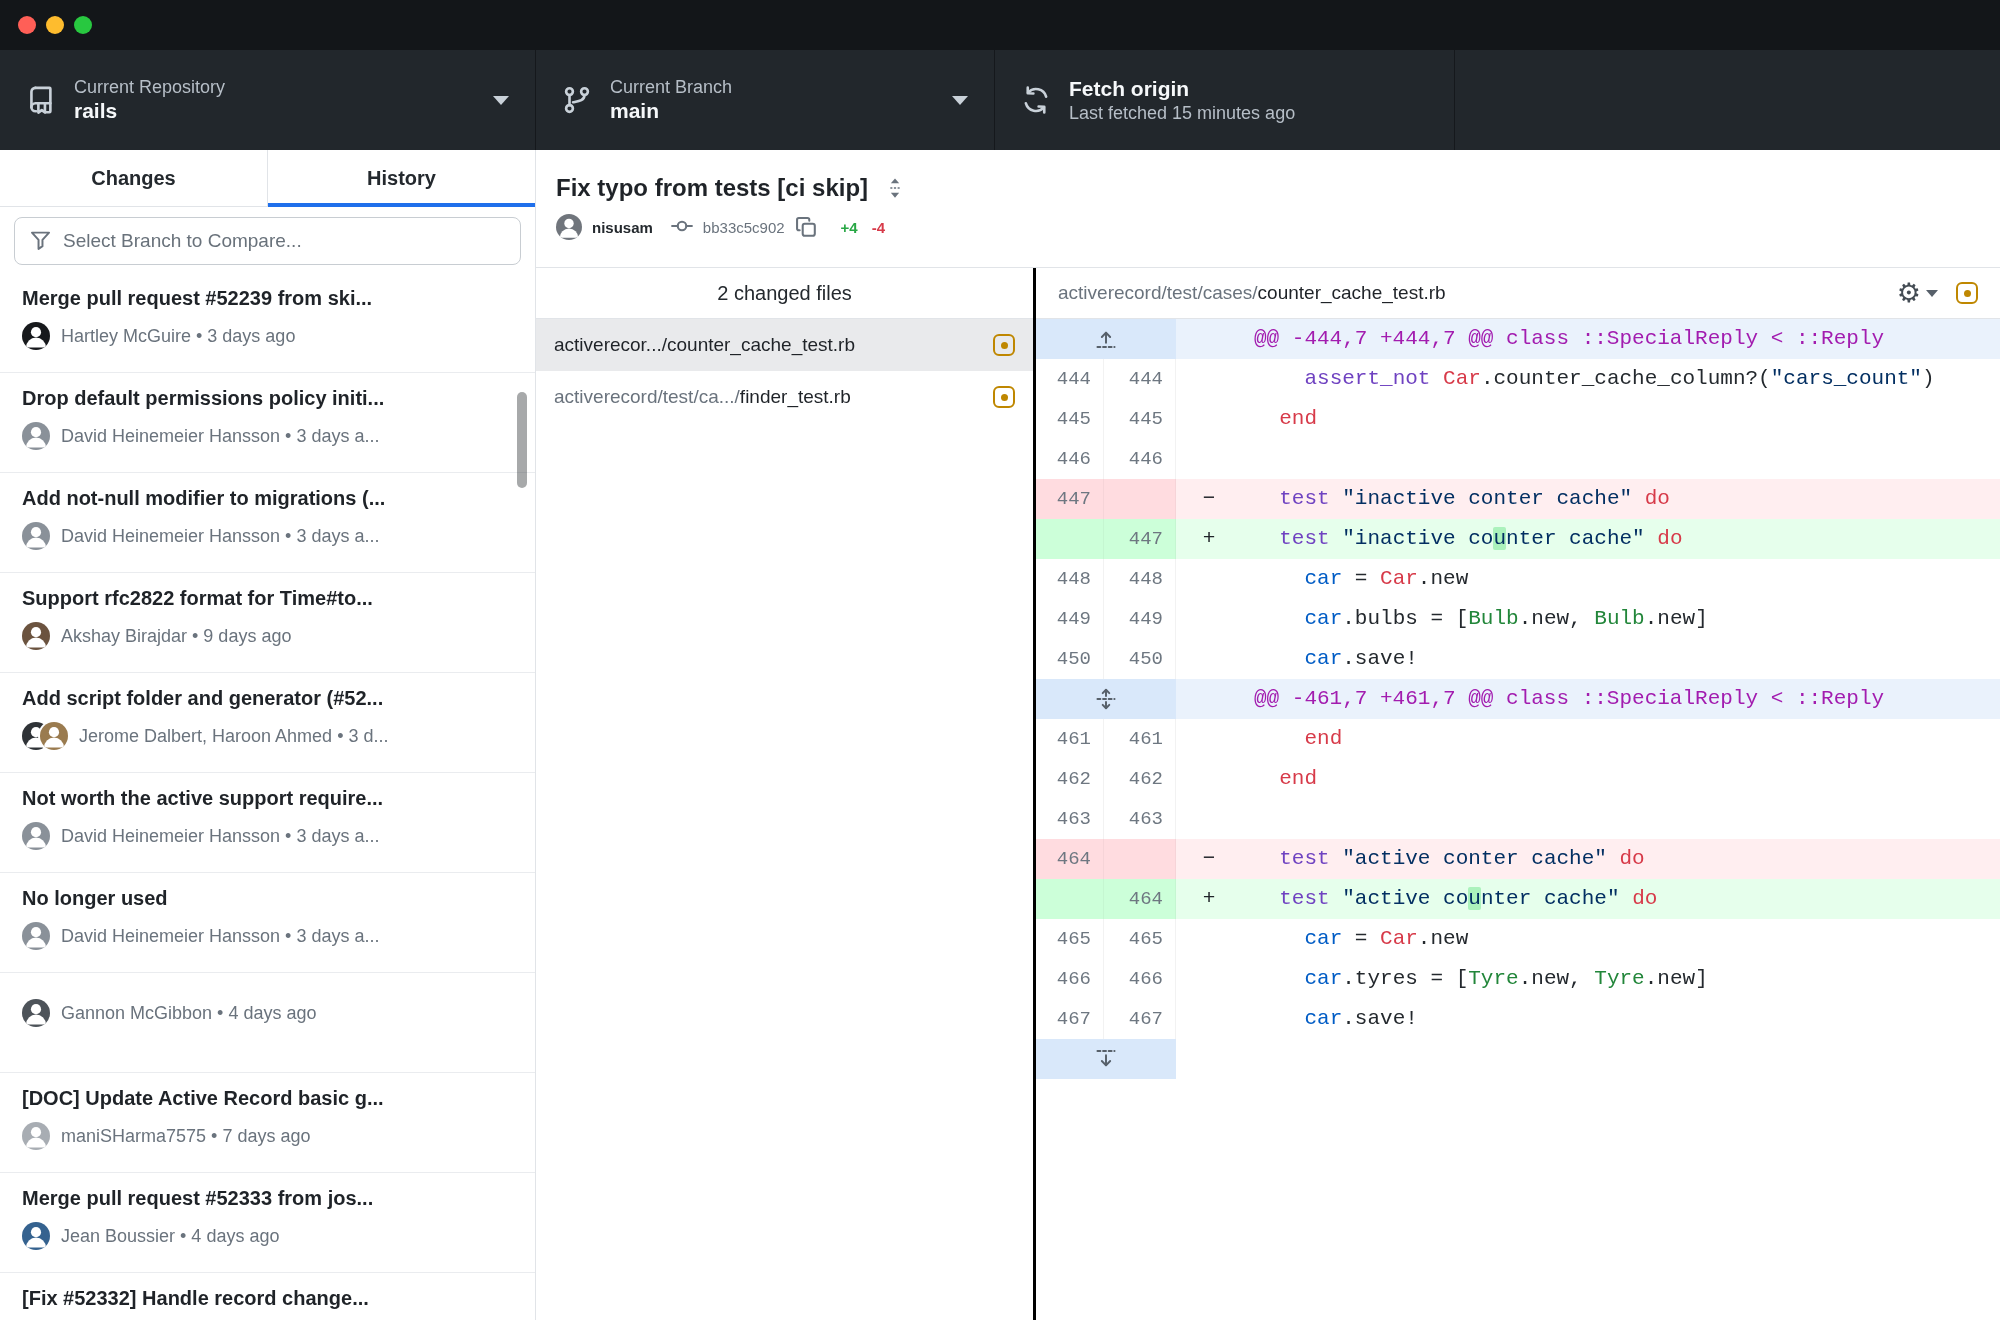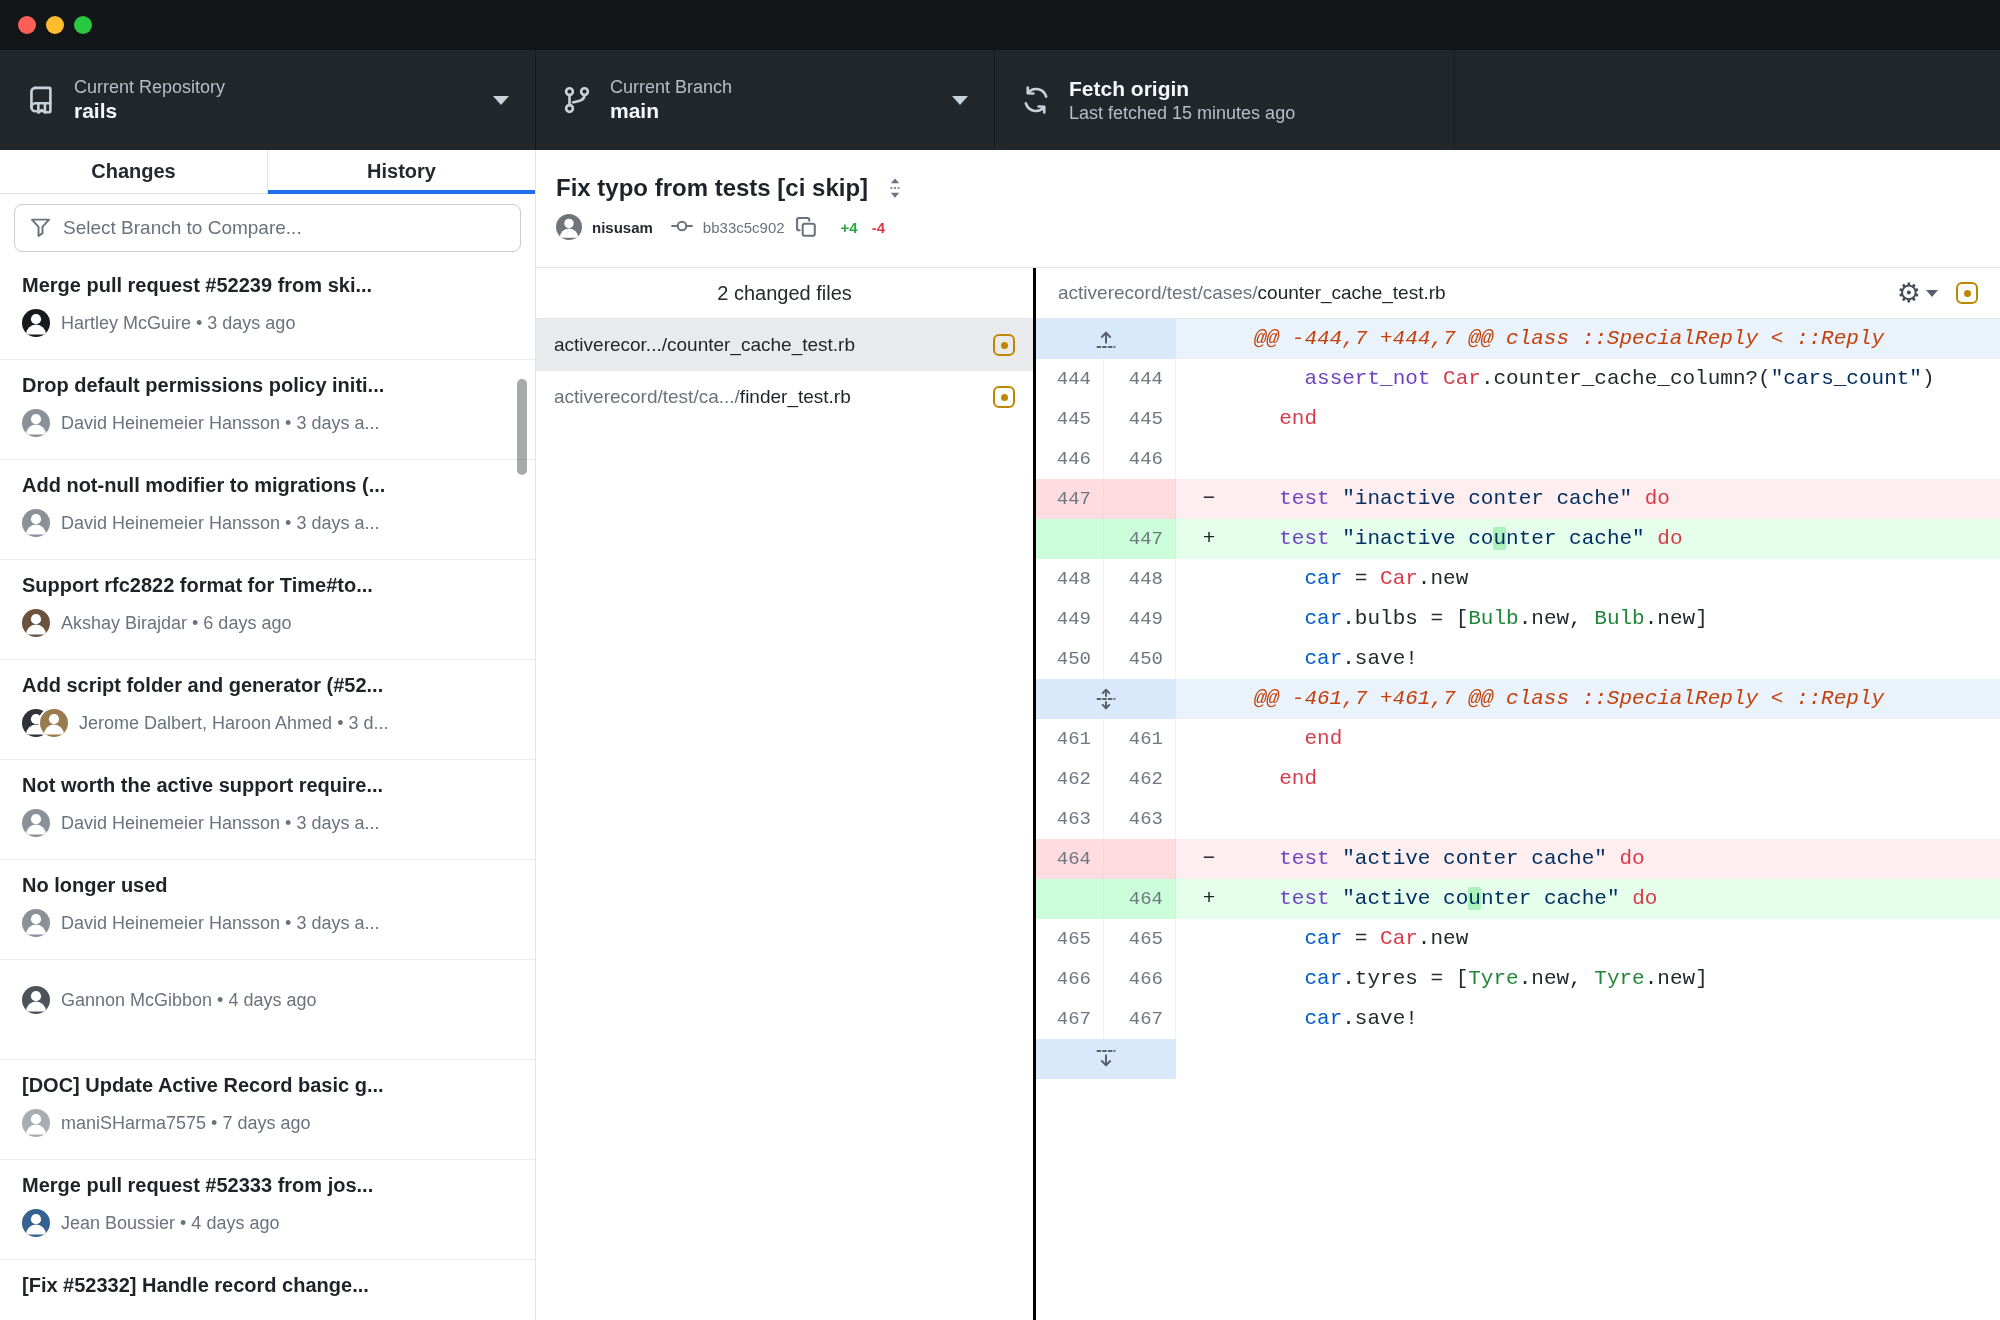--- a/index.html
+++ b/index.html
@@ -28,21 +28,21 @@
   .tb-label { font-size: 18px; color: #b6bec7; }
   .tb-value { font-size: 21px; font-weight: 700; color: #f6f8fa; }
   .tb-chevron { margin-left: auto; width: 0; height: 0; border-left: 8px solid transparent; border-right: 8px solid transparent; border-top: 9px solid #c9d1d9; }
   .tb-rest { flex: 1; }
 
   
   .main { flex: 1; display: flex; min-height: 0; }
 
   
   .sidebar { width: 536px; flex: 0 0 auto; border-right: 1px solid #e1e4e8; display: flex; flex-direction: column; background: #fff; }
-  .tabs { height: 44px; display: flex; border-bottom: 1px solid #e1e4e8; flex: 0 0 auto; }
+  .tabs { height: 57px; display: flex; border-bottom: 1px solid #e1e4e8; flex: 0 0 auto; }
   .tab { flex: 1; display: flex; align-items: center; justify-content: center; font-size: 20px; font-weight: 600; color: #24292e; position: relative; cursor: pointer; }
   .tab:first-child { border-right: 1px solid #e1e4e8; }
   .tab.active::after { content: ""; position: absolute; left: 0; right: 0; bottom: -1px; height: 4px; background: #1f6feb; }
   .filter-bar { height: 66px; padding: 10px 14px; position: relative; flex: 0 0 auto; }
   .filter-input { width: 100%; height: 48px; border: 1px solid #c8cdd2; border-radius: 8px; font-size: 19px; font-family: "Liberation Sans", sans-serif; color: #24292e; padding: 0 14px 0 48px; outline: none; background: #fff; }
   .filter-input::placeholder { color: #69727b; }
   .filter-icon { position: absolute; left: 30px; top: 23px; }
   .filter-icon svg { width: 21px; height: 21px; fill: none; stroke: #6a737d; stroke-width: 1.5; stroke-linejoin: round; display: block; }
 
   .commit-list { flex: 1; position: relative; overflow: hidden; }
@@ -98,21 +98,21 @@
   .g-old, .g-new { flex: 0 0 auto; text-align: right; padding-right: 12px; font-size: 19px; color: #6e7781; border-right: 1px solid rgba(27,31,36,0.06); }
   .g-old { width: 68px; }
   .g-new { width: 72px; }
   .g-sign { width: 66px; flex: 0 0 auto; text-align: center; color: #1f2328; }
   .d-content { flex: 1; white-space: pre; padding-left: 12px; overflow: hidden; }
   .diff-row.removed .g-old, .diff-row.removed .g-new { background: #ffdce0; border-right-color: rgba(27,31,36,0.04); }
   .diff-row.removed .g-sign, .diff-row.removed .d-content { background: #ffeef0; }
   .diff-row.added .g-old, .diff-row.added .g-new { background: #ccffd9; border-right-color: rgba(27,31,36,0.04); }
   .diff-row.added .g-sign, .diff-row.added .d-content { background: #e6ffec; }
   .hunk-gutter { width: 140px; flex: 0 0 auto; background: #d9e8fa; display: flex; align-items: center; justify-content: center; cursor: pointer; }
-  .hunk-content { flex: 1; background: #eaf2fc; color: #c2410c; white-space: pre; padding-left: 78px; overflow: hidden; font-style: italic; }
+  .hunk-content { flex: 1; background: #eaf2fc; color: #a21caf; white-space: pre; padding-left: 78px; overflow: hidden; }
   .expand-content { flex: 1; background: #fff; }
   .fold { width: 22px; height: 22px; fill: none; stroke: #57606a; stroke-width: 1.6; stroke-linecap: round; stroke-linejoin: round; }
 
   .tk-o { color: #24292e; }
   .tk-k { color: #d73a49; }
   .tk-fn { color: #6f42c1; }
   .tk-s { color: #032f62; }
   .tk-v { color: #005cc5; }
   .tk-c { color: #22863a; }
   .hl { background: #abf2bc; border-radius: 2px; }
@@ -242,21 +242,21 @@
             <div class="commit-title">Support rfc2822 format for Time#to...</div>
             <div class="commit-meta">
               <span class="avatar-stack">
                 <span class="avatar" style="background: rgb(107, 83, 63);">
                   <svg viewBox="0 0 16 16">
                     <circle cx="8" cy="5.8" r="2.9" fill="#fff"></circle>
                     <path d="M2.3 14.6a5.7 5.7 0 0 1 11.4 0Z" fill="#fff"></path>
                   </svg>
                 </span>
               </span>
-              <span class="meta-text">Akshay Birajdar • 6 days ago</span>
+              <span class="meta-text">Akshay Birajdar • 9 days ago</span>
             </div>
           </div>
           <div class="commit-row">
             <div class="commit-title">Add script folder and generator (#52...</div>
             <div class="commit-meta">
               <span class="avatar-stack">
                 <span class="avatar" style="background: rgb(47, 51, 55);">
                   <svg viewBox="0 0 16 16">
                     <circle cx="8" cy="5.8" r="2.9" fill="#fff"></circle>
                     <path d="M2.3 14.6a5.7 5.7 0 0 1 11.4 0Z" fill="#fff"></path>

